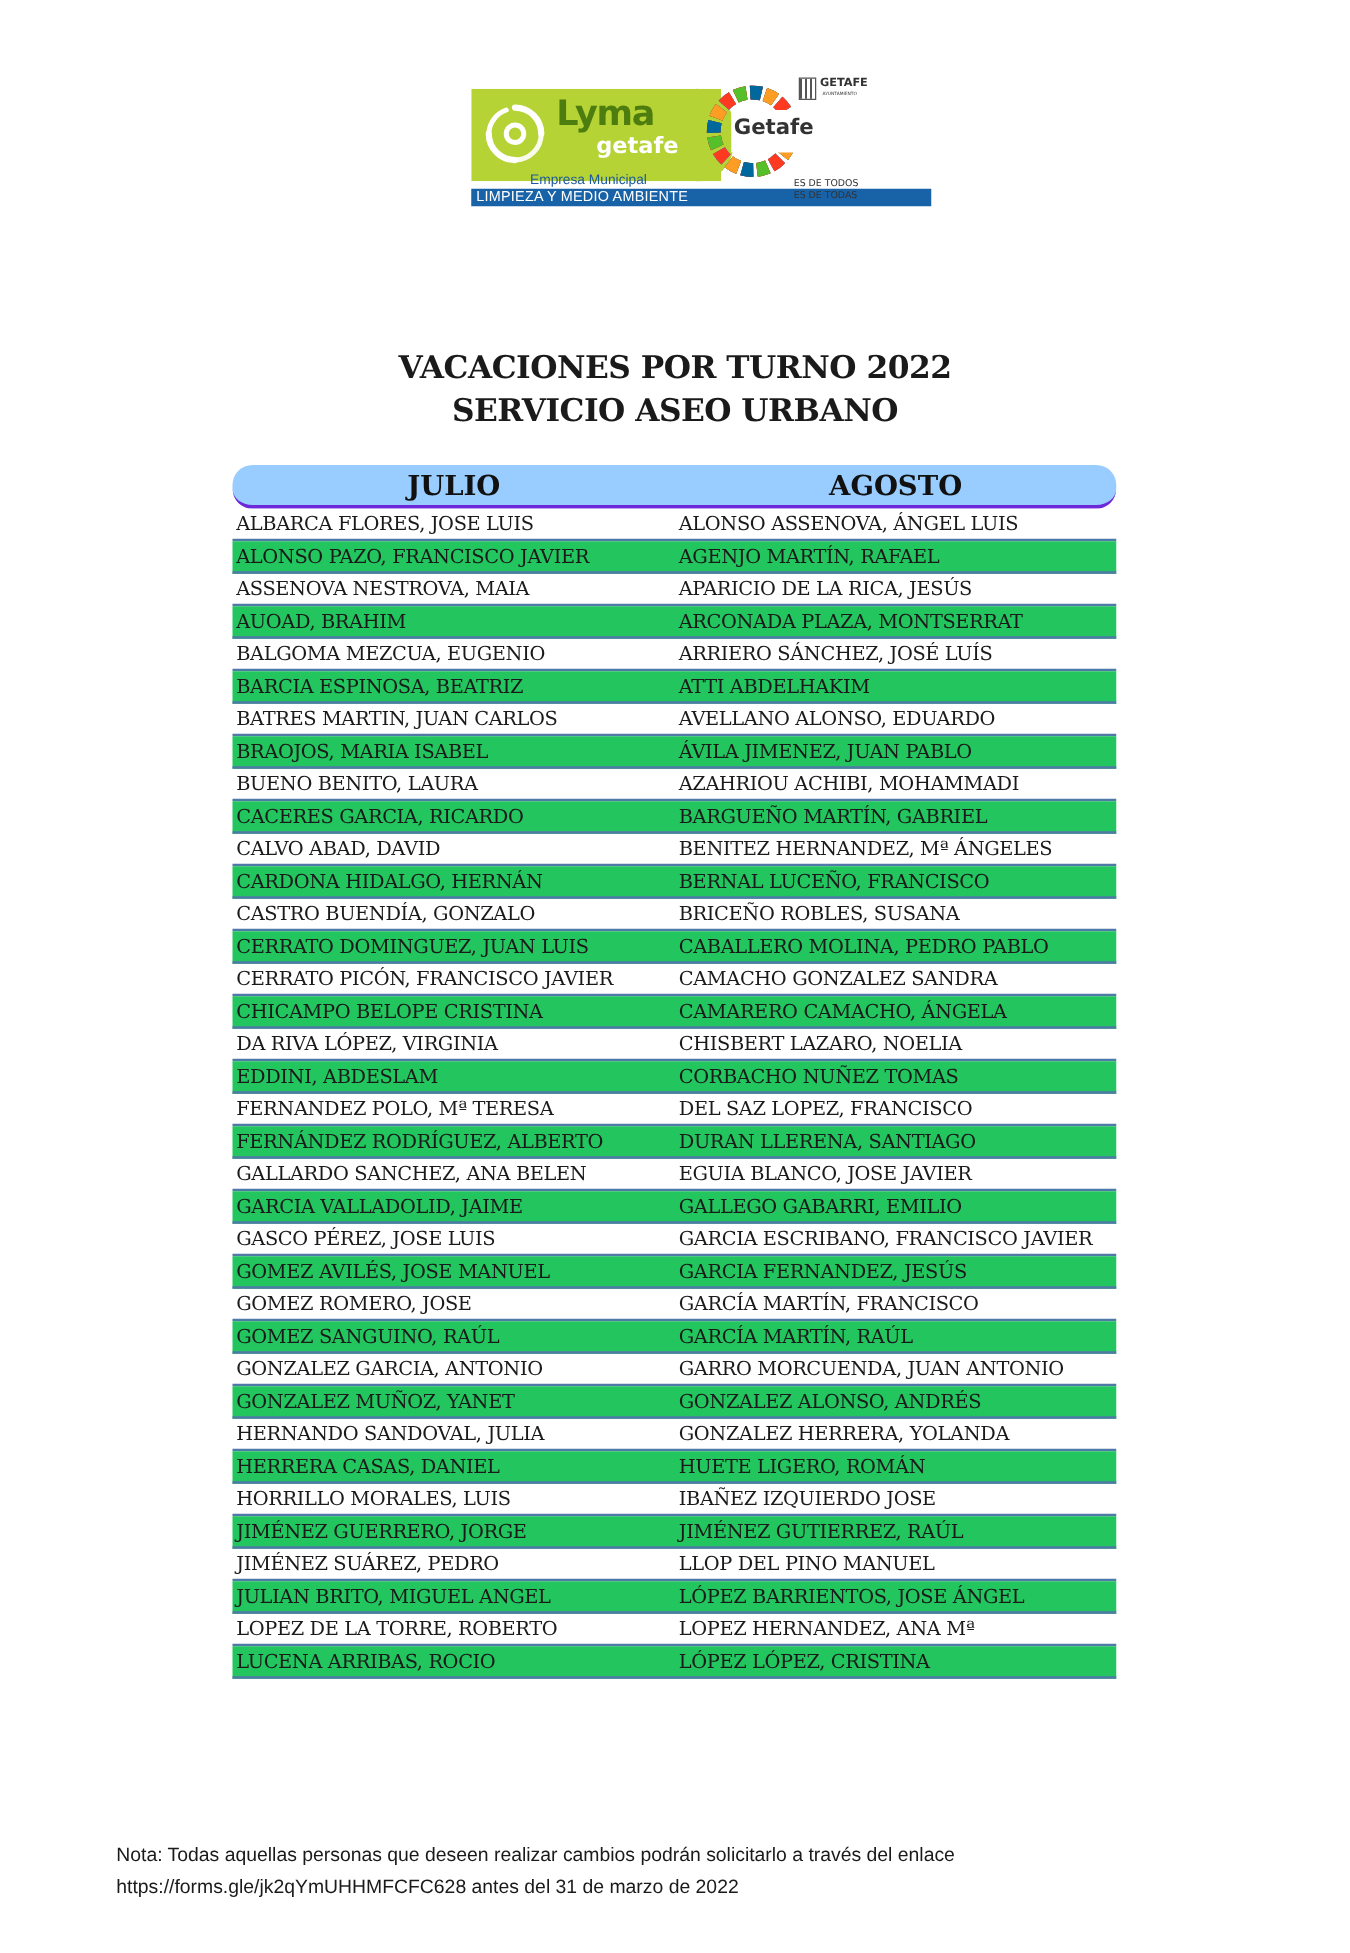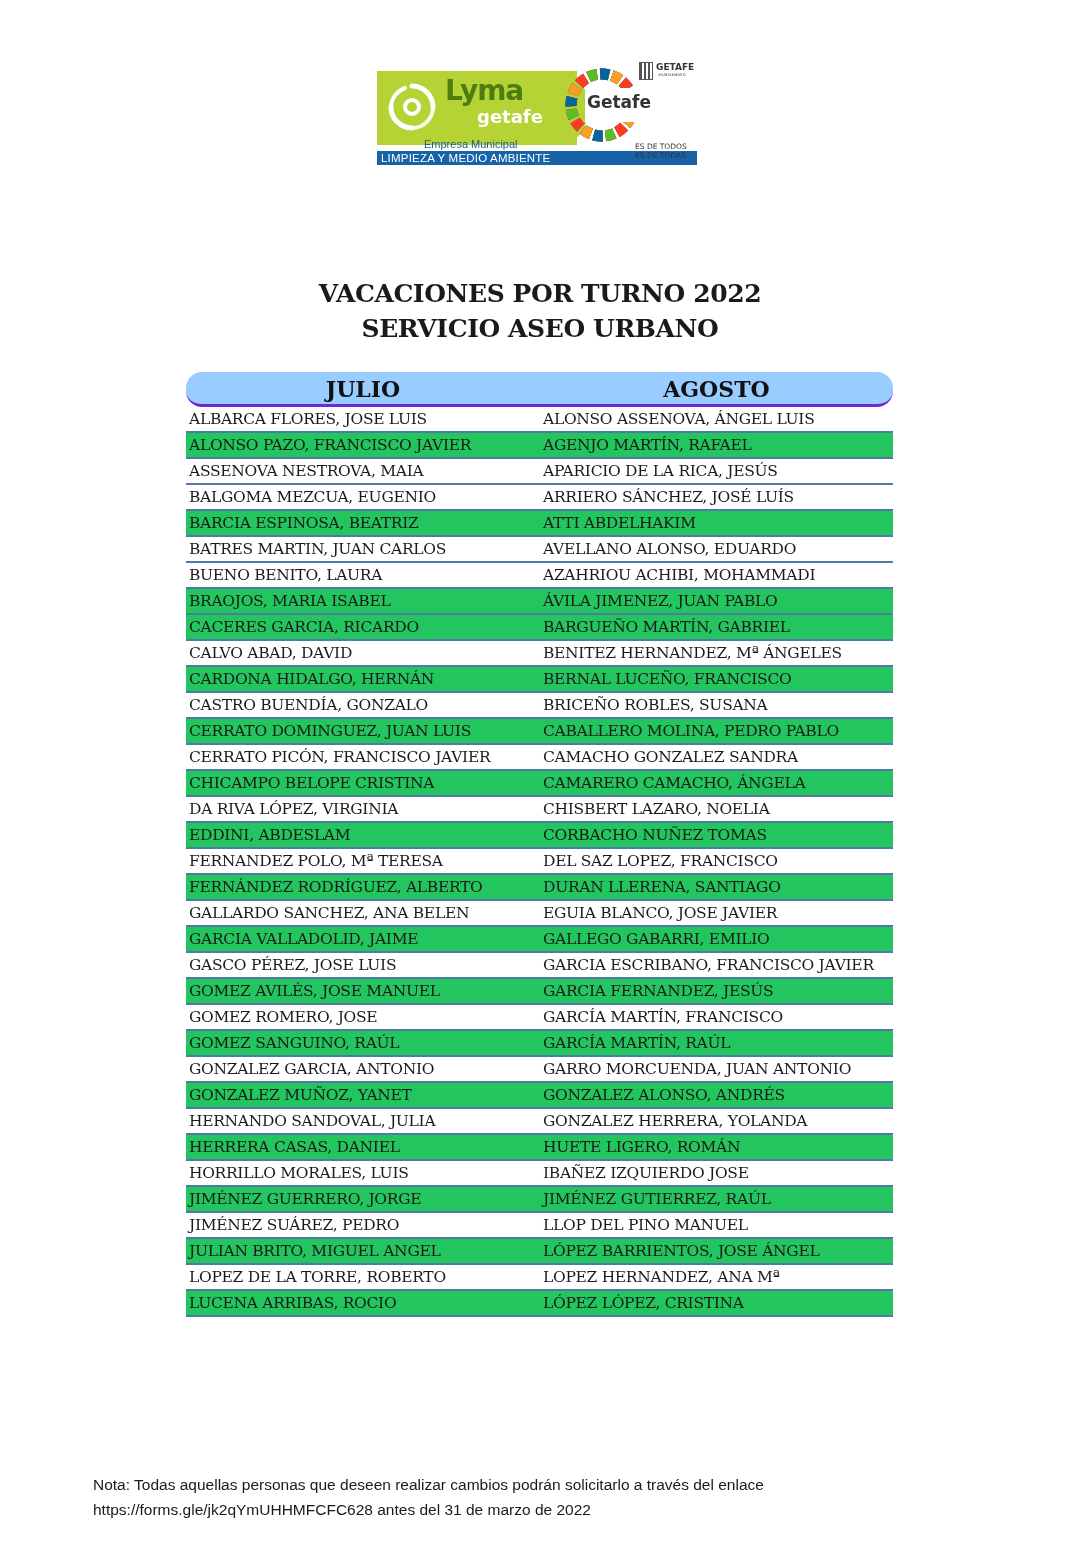--- a/index.html
+++ b/index.html
@@ -6,21 +6,21 @@
     body { width:1080px; height:1562px; position:relative; overflow:hidden; font-family:"DejaVu Serif", serif; color:#1a1a1a; }
 
     
     .logo { position:absolute; left:377px; top:62px; width:324px; height:104px; }
     .logo-green { position:absolute; left:0; top:9px; width:200px; height:74px; background:#b5d335; clip-path:polygon(0 0, 200px 0, 200px 100%, 0 100%); }
     .logo-green-ext { position:absolute; left:180px; top:9px; width:30px; height:74px; background:#b5d335; border-radius:0 40px 40px 0; }
     .swirl { position:absolute; left:10px; top:20px; width:50px; height:50px; }
     .lyma { position:absolute; left:68px; top:12px; font-family:"DejaVu Sans", sans-serif; font-weight:bold; font-size:28px; color:#4d7c0f; letter-spacing:-1px; }
     .lyma-sub { position:absolute; left:100px; top:44px; font-family:"DejaVu Sans", sans-serif; font-weight:bold; font-size:18px; color:#ffffff; }
     .empresa { position:absolute; left:3px; top:76px; font-family:"Liberation Sans", sans-serif; font-size:11px; color:#1d5a9a;padding-left:44px; }
-    .blue-bar { position:absolute; left:0; top:89px; width:320px; height:14px; background:#1862a8; }
+    .blue-bar { position:absolute; left:0; top:89px; width:368px; height:14px; background:#1862a8; }
     .blue-bar span { position:absolute; left:4px; top:0; font-family:"Liberation Sans", sans-serif; font-size:11.5px; color:#ffffff; line-height:14px; letter-spacing:0.2px; }
     .sdg { position:absolute; left:188px; top:6px; width:74px; height:74px; }
     .getafe-word { position:absolute; left:210px; top:30px; font-family:"DejaVu Sans", sans-serif; font-weight:bold; font-size:17px; color:#333333; }
     .coat { position:absolute; left:262px; top:0; width:12px; height:16px; border:1px solid #555; background:repeating-linear-gradient(90deg,#555 0 2px,#fff 2px 4px); }
     .getafe-top { position:absolute; left:279px; top:0; font-family:"DejaVu Sans", sans-serif; font-weight:bold; font-size:9px; color:#333; }
     .ayto { position:absolute; left:281px; top:11px; font-family:"DejaVu Sans", sans-serif; font-size:3.5px; color:#333; }
     .esdt { position:absolute; left:258px; top:80px; font-family:"DejaVu Sans", sans-serif; font-size:7.5px; line-height:9px; color:#333; }
 
     
     .title { position:absolute; left:0; width:1080px; text-align:center; font-family:"DejaVu Serif", serif; font-weight:bold; font-size:25px; color:#1a1a1a; letter-spacing:-0.4px; }
@@ -105,39 +105,43 @@
         <div class="c2">ALONSO ASSENOVA, ÁNGEL LUIS</div>
       </div>
       <div class="row alt">
         <div class="c1">ALONSO PAZO, FRANCISCO JAVIER</div>
         <div class="c2">AGENJO MARTÍN, RAFAEL</div>
       </div>
       <div class="row">
         <div class="c1">ASSENOVA NESTROVA, MAIA</div>
         <div class="c2">APARICIO DE LA RICA, JESÚS</div>
       </div>
+      <div class="row alt">
+        <div class="c1">AUOAD, BRAHIM</div>
+        <div class="c2">ARCONADA PLAZA, MONTSERRAT</div>
+      </div>
       <div class="row">
         <div class="c1">BALGOMA MEZCUA, EUGENIO</div>
         <div class="c2">ARRIERO SÁNCHEZ, JOSÉ LUÍS</div>
       </div>
       <div class="row alt">
         <div class="c1">BARCIA ESPINOSA, BEATRIZ</div>
         <div class="c2">ATTI ABDELHAKIM</div>
       </div>
       <div class="row">
         <div class="c1">BATRES MARTIN, JUAN CARLOS</div>
         <div class="c2">AVELLANO ALONSO, EDUARDO</div>
       </div>
+      <div class="row alt">
+        <div class="c1">BRAOJOS, MARIA ISABEL</div>
+        <div class="c2">ÁVILA JIMENEZ, JUAN PABLO</div>
+      </div>
       <div class="row">
         <div class="c1">BUENO BENITO, LAURA</div>
         <div class="c2">AZAHRIOU ACHIBI, MOHAMMADI</div>
-      </div>
-      <div class="row alt">
-        <div class="c1">BRAOJOS, MARIA ISABEL</div>
-        <div class="c2">ÁVILA JIMENEZ, JUAN PABLO</div>
       </div>
       <div class="row alt">
         <div class="c1">CACERES GARCIA, RICARDO</div>
         <div class="c2">BARGUEÑO MARTÍN, GABRIEL</div>
       </div>
       <div class="row">
         <div class="c1">CALVO ABAD, DAVID</div>
         <div class="c2">BENITEZ HERNANDEZ, Mª ÁNGELES</div>
       </div>
       <div class="row alt">

